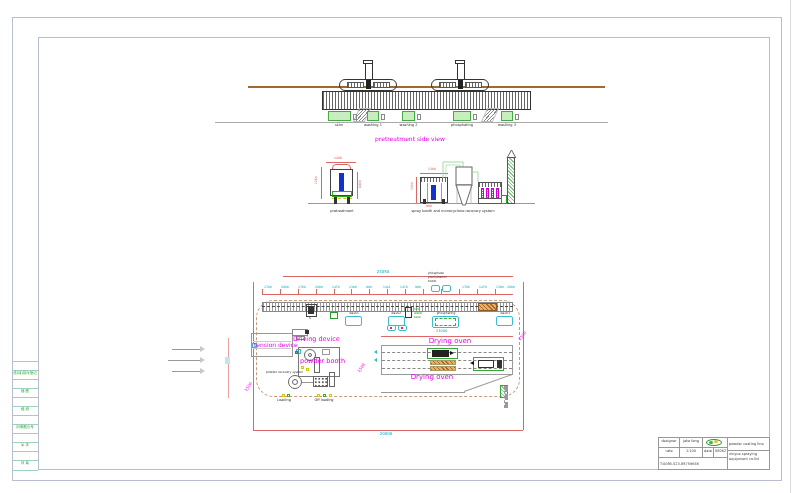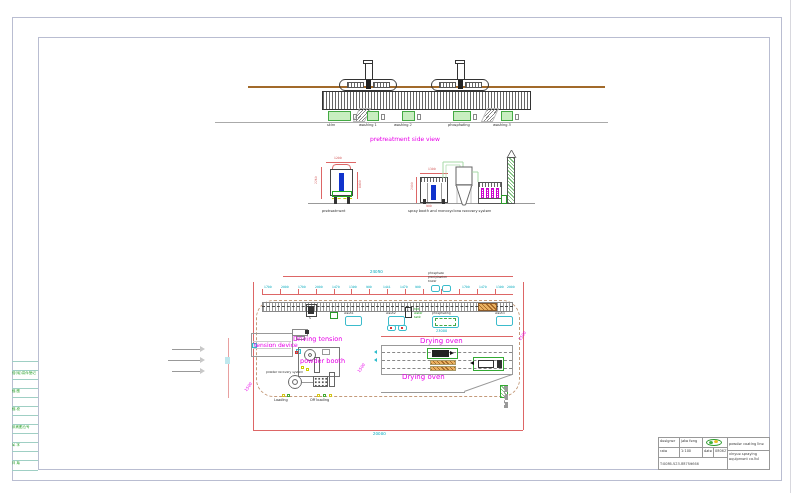--- a/index.html
+++ b/index.html
@@ -1,20 +1,20 @@
 <!DOCTYPE html>
 <html><head>
 <meta charset="utf-8">
 <style>
   html,body{margin:0;padding:0;background:#fff;}
   #paper{position:relative;width:800px;height:493px;background:#fff;overflow:hidden;
          font-family:"DejaVu Sans",sans-serif;}
   .abs{position:absolute;}
   .t{position:absolute;font-size:4px;color:#333;line-height:1.1;white-space:nowrap;}
-  .tc{text-align:left;}
+  .tc{text-align:center;}
   .mag{color:#e800e8;}
   .cy{color:#00a8bc;}
   .red{color:#d05050;}
   .grn{color:#1a9a1a;}
   .box{position:absolute;border:1px solid #555;box-sizing:border-box;background:#fff;}
   .nofill{background:transparent;}
   .vh{background-image:repeating-linear-gradient(90deg,#666 0 1px,transparent 1px 3px);}
   .vhl{background-image:repeating-linear-gradient(90deg,#999 0 1px,transparent 1px 3px);}
   .dg{background-image:repeating-linear-gradient(115deg,#888 0 1px,transparent 1px 3px);}
   .og{background-image:repeating-linear-gradient(45deg,#a96a2a 0 1px,#e8b060 1px 3px);}
@@ -241,21 +241,21 @@
 
   <div class="box nofill" style="left:251px;top:333px;width:42px;height:24px;border-color:#999;"></div>
   <div class="hl" style="left:253px;top:341px;width:38px;border-color:#ccc;"></div>
   <div class="hl" style="left:253px;top:348px;width:38px;border-color:#ccc;"></div>
   <div class="abs" style="left:252px;top:343px;width:5px;height:5px;background:#cdf4f8;border:1px solid #3bc;box-sizing:border-box;"></div>
   <div class="abs" style="left:296px;top:349px;width:5px;height:5px;background:#cdf4f8;border:1px solid #3bc;box-sizing:border-box;"></div>
   <div class="t mag" style="left:254px;top:342px;font-size:6px;">tension device</div>
   <div class="box nofill" style="left:292px;top:329px;width:16px;height:7px;border-color:#888;"></div>
   <div class="box nofill" style="left:296px;top:336px;width:9px;height:4px;border-color:#888;"></div>
   <div class="abs" style="left:305px;top:330px;width:4px;height:4px;background:#333;"></div>
-  <div class="t mag" style="left:293px;top:336px;font-size:6.5px;">Driving tension</div>
+  <div class="t mag" style="left:293px;top:336px;font-size:6.5px;">Driving device</div>
 
   <div class="box nofill" style="left:298px;top:347px;width:42px;height:30px;border-color:#777;"></div>
   <div class="abs" style="left:304px;top:349px;width:12px;height:12px;border:1px solid #666;border-radius:50%;box-sizing:border-box;"></div>
   <div class="abs" style="left:308px;top:353px;width:4px;height:4px;border:1px solid #666;border-radius:50%;box-sizing:border-box;"></div>
   <div class="box nofill" style="left:314px;top:357px;width:6px;height:16px;border-color:#666;"></div>
   <div class="box nofill" style="left:322px;top:349px;width:8px;height:6px;border-color:#999;"></div>
   <div class="mark" style="left:295px;top:351px;border:1px solid #d33;"></div>
   <div class="mark" style="left:301px;top:366px;border:1px solid #cc0;"></div>
   <div class="mark" style="left:306px;top:368px;border:1px solid #cc0;"></div>
   <div class="t mag" style="left:300px;top:358px;font-size:6.5px;">powder booth</div>

